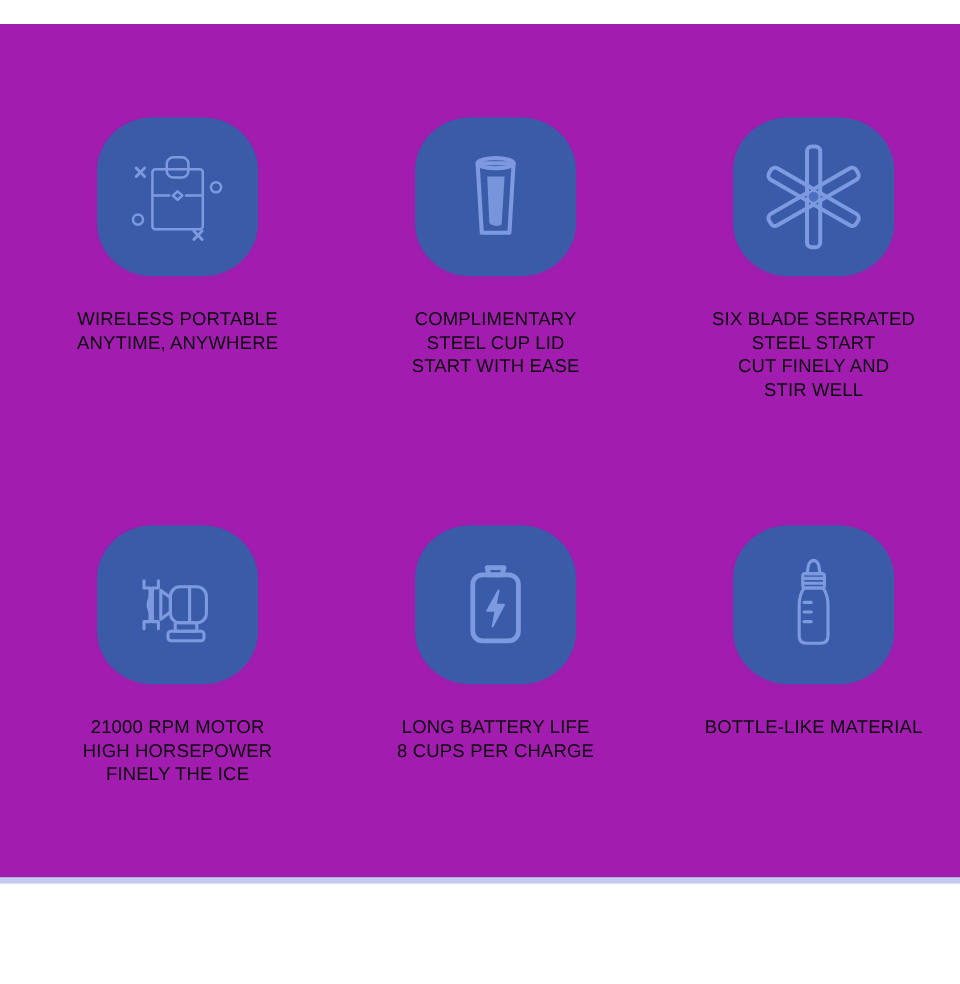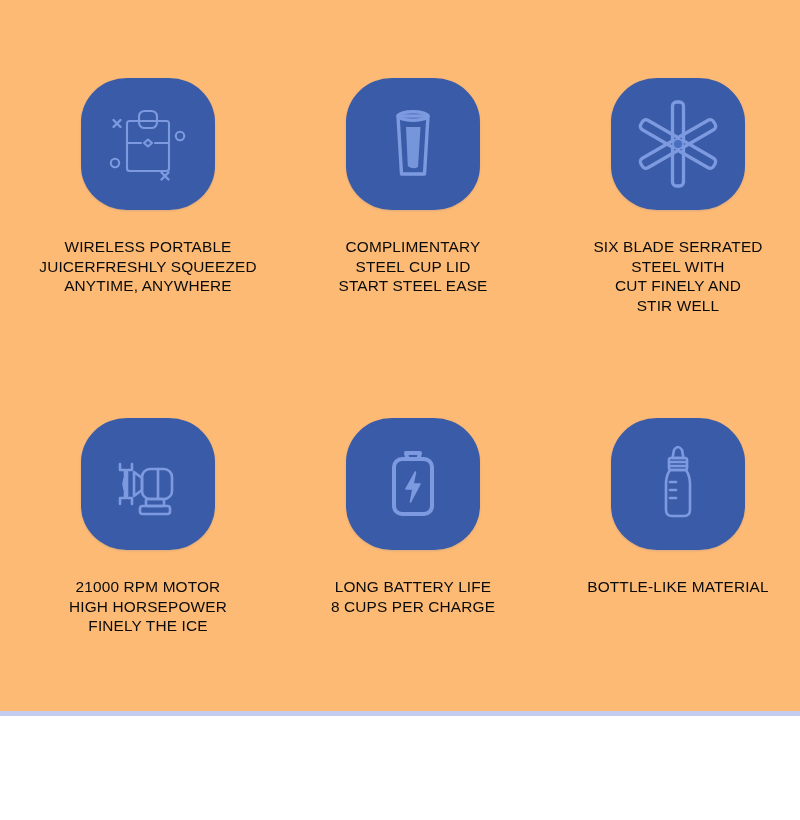--- a/index.html
+++ b/index.html
@@ -13,21 +13,22 @@
     background: #ffffff;
     font-family: "Liberation Sans", sans-serif;
     overflow: hidden;
     position: relative;
   }
 
   #page {
     position: relative;
     width: 800px;
     height: 719px;
-    background: #fdba74;
+    background: #a21caf;
+    margin-top: 20px;
   }
 
   .feature-grid {
     position: absolute;
     left: 0;
     top: 0;
     width: 800px;
   }
 
   .grid-row {
@@ -122,39 +123,38 @@
               <path d="M22.5 26 L15.5 33" stroke-width="2.4"></path>
               <path d="M63.5 78.5 L70.5 85.5" stroke-width="2.4"></path>
               <path d="M70.5 78.5 L63.5 85.5" stroke-width="2.4"></path>
               <circle cx="82" cy="42" r="4.2"></circle>
               <circle cx="17" cy="69" r="4.2"></circle>
             </g>
           </svg>
         </div>
         <div class="feature-caption">
           <span class="caption-line">WIRELESS PORTABLE</span>
-          <span class="caption-line">JUICERFRESHLY SQUEEZED</span>
           <span class="caption-line">ANYTIME, ANYWHERE</span>
         </div>
       </div>
 
       <div class="feature-cell cell-col-1">
         <div class="icon-tile">
           <svg width="100" height="100" viewBox="0 0 100 100">
             <g fill="none" stroke="#7d9ae0" stroke-width="3.4" stroke-linecap="round" stroke-linejoin="round">
               <path d="M35 22 L65 22 L61.5 80 L38.5 80 Z"></path>
               <ellipse cx="50" cy="22" rx="15" ry="4.2"></ellipse>
               <path d="M43 33 L57.5 33 L55 73 Q49.5 76 44.8 72 Z" fill="#7d9ae0" stroke="none" opacity="0.92"></path>
             </g>
           </svg>
         </div>
         <div class="feature-caption">
           <span class="caption-line">COMPLIMENTARY</span>
           <span class="caption-line">STEEL CUP LID</span>
-          <span class="caption-line">START STEEL EASE</span>
+          <span class="caption-line">START WITH EASE</span>
         </div>
       </div>
 
       <div class="feature-cell cell-col-2">
         <div class="icon-tile">
           <svg width="100" height="100" viewBox="0 0 100 100">
             <g fill="none" stroke="#7d9ae0" stroke-width="3.3" stroke-linecap="round" stroke-linejoin="round">
               <g transform="translate(50,50)">
                 <rect x="-5.5" y="-42" width="11" height="42" rx="4"></rect>
                 <g transform="rotate(60)">
@@ -172,21 +172,21 @@
                 <g transform="rotate(300)">
                     <rect x="-5.5" y="-42" width="11" height="42" rx="4"></rect>
                   </g>
                 <circle cx="0" cy="0" r="2.4" fill="#4a6ec0" stroke="#4a6ec0"></circle>
               </g>
             </g>
           </svg>
         </div>
         <div class="feature-caption">
           <span class="caption-line">SIX BLADE SERRATED</span>
-          <span class="caption-line">STEEL WITH</span>
+          <span class="caption-line">STEEL START</span>
           <span class="caption-line">CUT FINELY AND</span>
           <span class="caption-line">STIR WELL</span>
         </div>
       </div>
 
     </div>
 
     <div class="grid-row row-bottom">
 
       <div class="feature-cell cell-col-0">

